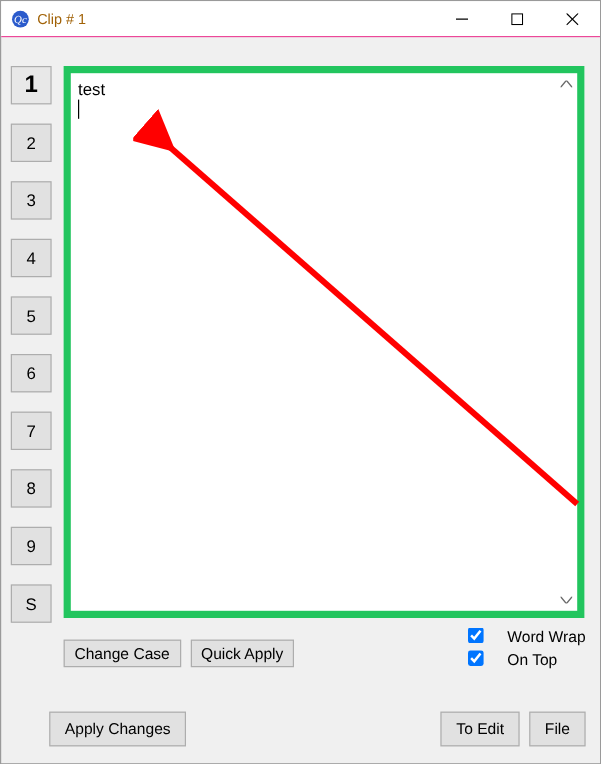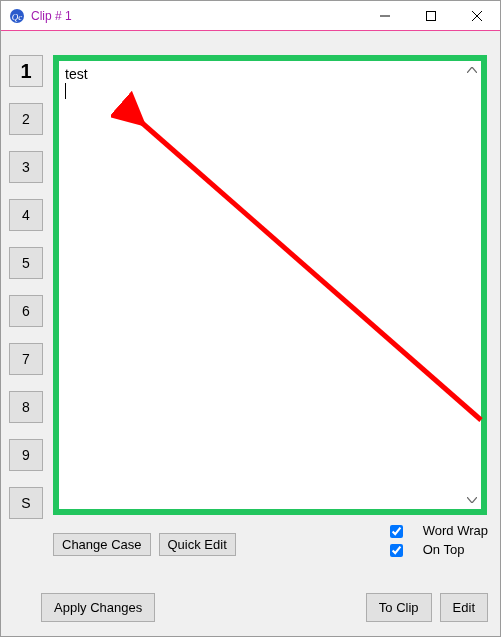--- a/index.html
+++ b/index.html
@@ -30,21 +30,21 @@
     font-size: 12px;
   }
   .titlebar .app-icon {
     width: 16px; height: 16px;
     margin: 0 6px 0 8px;
     display: inline-flex;
     align-items: center; justify-content: center;
   }
   .titlebar .title-text {
     flex: 0 0 auto;
-    color: #a21caf;
+    color: #a16207;
   }
   .titlebar .spacer { flex: 1 1 auto; }
   .titlebar .win-btn {
     width: 46px; height: 30px;
     display: inline-flex;
     align-items: center; justify-content: center;
     color: #000;
     background: transparent;
     border: none;
     font-family: inherit;
@@ -148,21 +148,21 @@
   }
   .checks {
     position: absolute;
     right: 12px;
     top: 492px;
     display: flex;
     flex-direction: column;
     gap: 4px;
     font-size: 13px;
   }
-  .checks label { display: flex; align-items: flex-end; gap: 20px; cursor: pointer; }
+  .checks label { display: flex; align-items: flex-start; gap: 20px; cursor: pointer; }
   .checks input { margin: 0; }
 
   
   .bottom-row {
     position: absolute;
     left: 40px;
     right: 12px;
     bottom: 14px;
     display: flex;
     align-items: flex-end;
@@ -246,35 +246,35 @@
           <marker id="arrhead" markerWidth="7" markerHeight="7" refX="1.5" refY="3.5" orient="auto" markerUnits="strokeWidth">
             <polygon points="7,0 0,3.5 7,7" fill="#ff0000"></polygon>
           </marker>
         </defs>
         <line x1="370" y1="335" x2="30" y2="37" stroke="#ff0000" stroke-width="5" marker-end="url(#arrhead)"></line>
       </svg>
     </div>
 
     <div class="mid-row">
       <button class="btn sm">Change Case</button>
-      <button class="btn sm">Quick Edit</button>
+      <button class="btn sm">Quick Apply</button>
     </div>
 
     <div class="checks">
       <label>
         <input type="checkbox" checked="" style="">
         <span>Word Wrap</span>
       </label>
       <label>
         <input type="checkbox" checked="" style="">
         <span>On Top</span>
       </label>
     </div>
 
     <div class="bottom-row">
       <button class="btn">Apply Changes</button>
       <span class="gap"></span>
-      <button class="btn">To Clip</button>
-      <button class="btn">Edit</button>
+      <button class="btn">To Edit</button>
+      <button class="btn">File</button>
     </div>
 
   </div>
 </div>
 
 </body></html>

